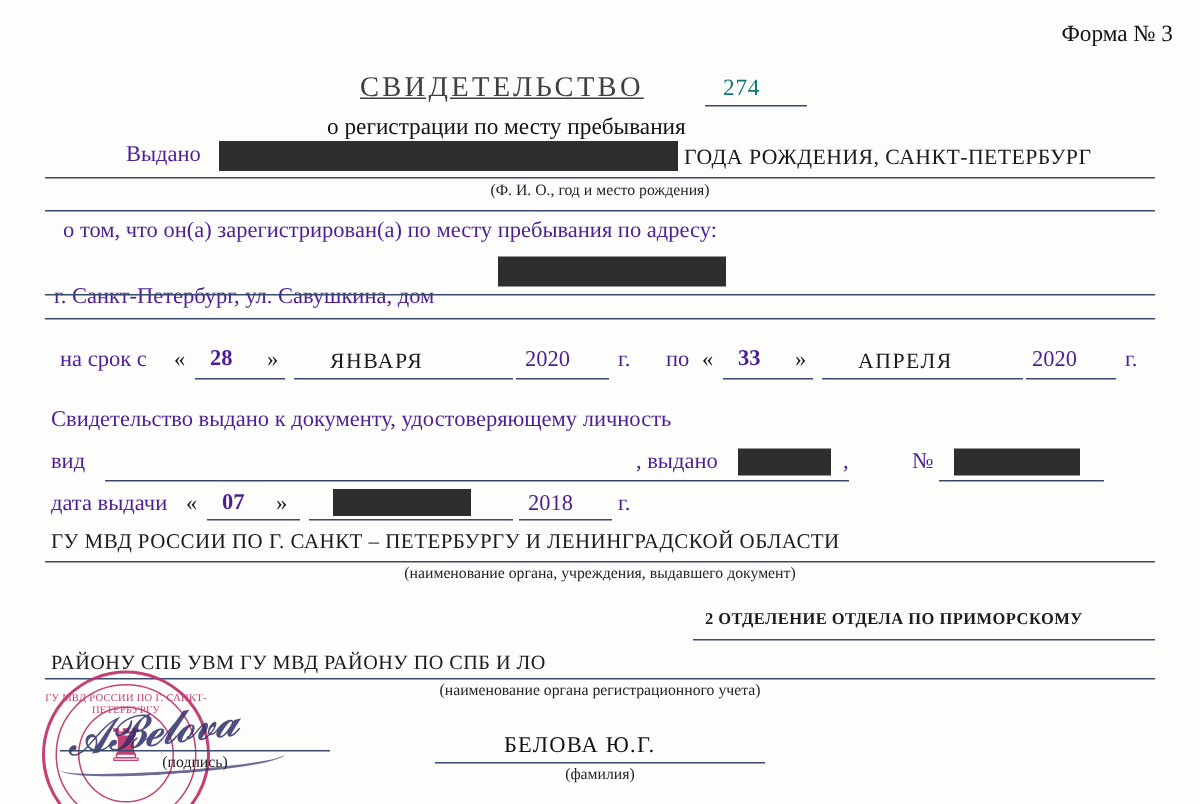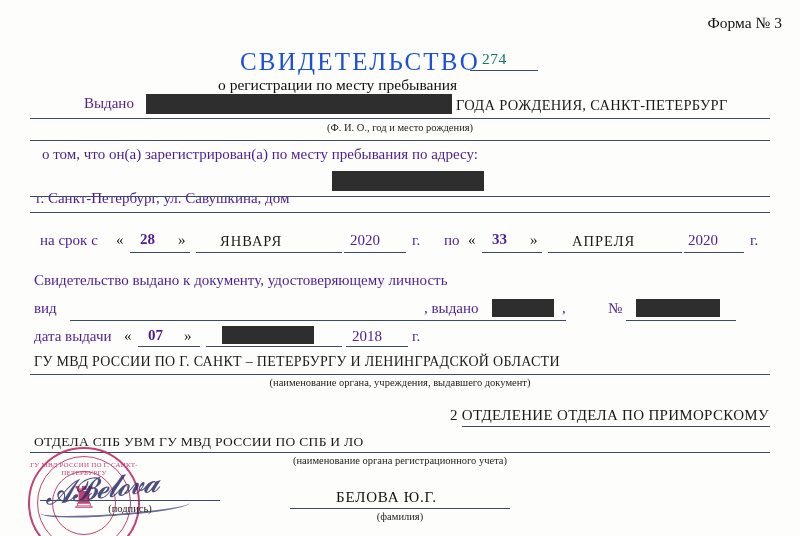--- a/index.html
+++ b/index.html
@@ -47,24 +47,25 @@
   }
   .form-no {
     position: absolute;
     right: 18px;
     top: 14px;
     font-size: 15.5px;
     color: #111;
   }
   .title {
     position: absolute;
-    font-size: 25px;
+    font-size: 19px;
     letter-spacing: 2.2px;
-    color: #1d4ed8;
-    white-space: nowrap;
+    color: #404040;
+    white-space: nowrap;
+    text-decoration: underline;
   }
   .subtitle {
     position: absolute;
     font-size: 15.5px;
     color: #111;
     white-space: nowrap;
   }
   .num-handwrite {
     position: absolute;
     font-size: 15.5px;
@@ -220,24 +221,24 @@
   <div class="lbl" style="position:absolute; left:352px; top:328px;">2018</div>
   <div class="lbl" style="position:absolute; left:412px; top:328px;">г.</div>
   <div class="rule" style="left:138px; top:346px; width:62px;"></div>
   <div class="rule" style="left:206px; top:346px; width:136px;"></div>
   <div class="rule" style="left:346px; top:346px; width:62px;"></div>
 
   <div class="caps" style="position:absolute; left:34px; top:354px; font-size:14px;">ГУ  МВД  РОССИИ  ПО  Г. САНКТ – ПЕТЕРБУРГУ  И  ЛЕНИНГРАДСКОЙ ОБЛАСТИ</div>
   <div class="rule" style="left:30px; top:374px; width:740px;"></div>
   <div class="tiny" style="position:absolute; left:200px; top:377px; width:400px;">(наименование органа, учреждения, выдавшего документ)</div>
 
-  <div class="caps" style="position:absolute; left:450px; top:407px; font-size:15px;">2 ОТДЕЛЕНИЕ ОТДЕЛА  ПО ПРИМОРСКОМУ</div>
+  <div class="caps" style="position:absolute; left:470px; top:407px; font-size:11px;font-weight:bold;">2 ОТДЕЛЕНИЕ ОТДЕЛА  ПО ПРИМОРСКОМУ</div>
   <div class="rule" style="left:462px; top:426px; width:308px;"></div>
 
-  <div class="caps" style="position:absolute; left:34px; top:434px; font-size:13.5px;">ОТДЕЛА  СПБ  УВМ  ГУ  МВД  РОССИИ  ПО СПБ  И  ЛО</div>
+  <div class="caps" style="position:absolute; left:34px; top:434px; font-size:13.5px;">РАЙОНУ  СПБ  УВМ  ГУ  МВД  РАЙОНУ  ПО СПБ  И  ЛО</div>
   <div class="rule" style="left:30px; top:452px; width:740px;"></div>
   <div class="tiny" style="position:absolute; left:200px; top:455px; width:400px;">(наименование органа регистрационного учета)</div>
 
   <div class="stamp">
     <div class="stamp-inner stamp-arc-top">ГУ МВД РОССИИ ПО Г. САНКТ-ПЕТЕРБУРГУ</div>
     <div class="stamp-eagle">♜</div>
 
   </div>
 
   <div class="signature">𝓐𝓑𝓮𝓵𝓸𝓿𝓪</div>

